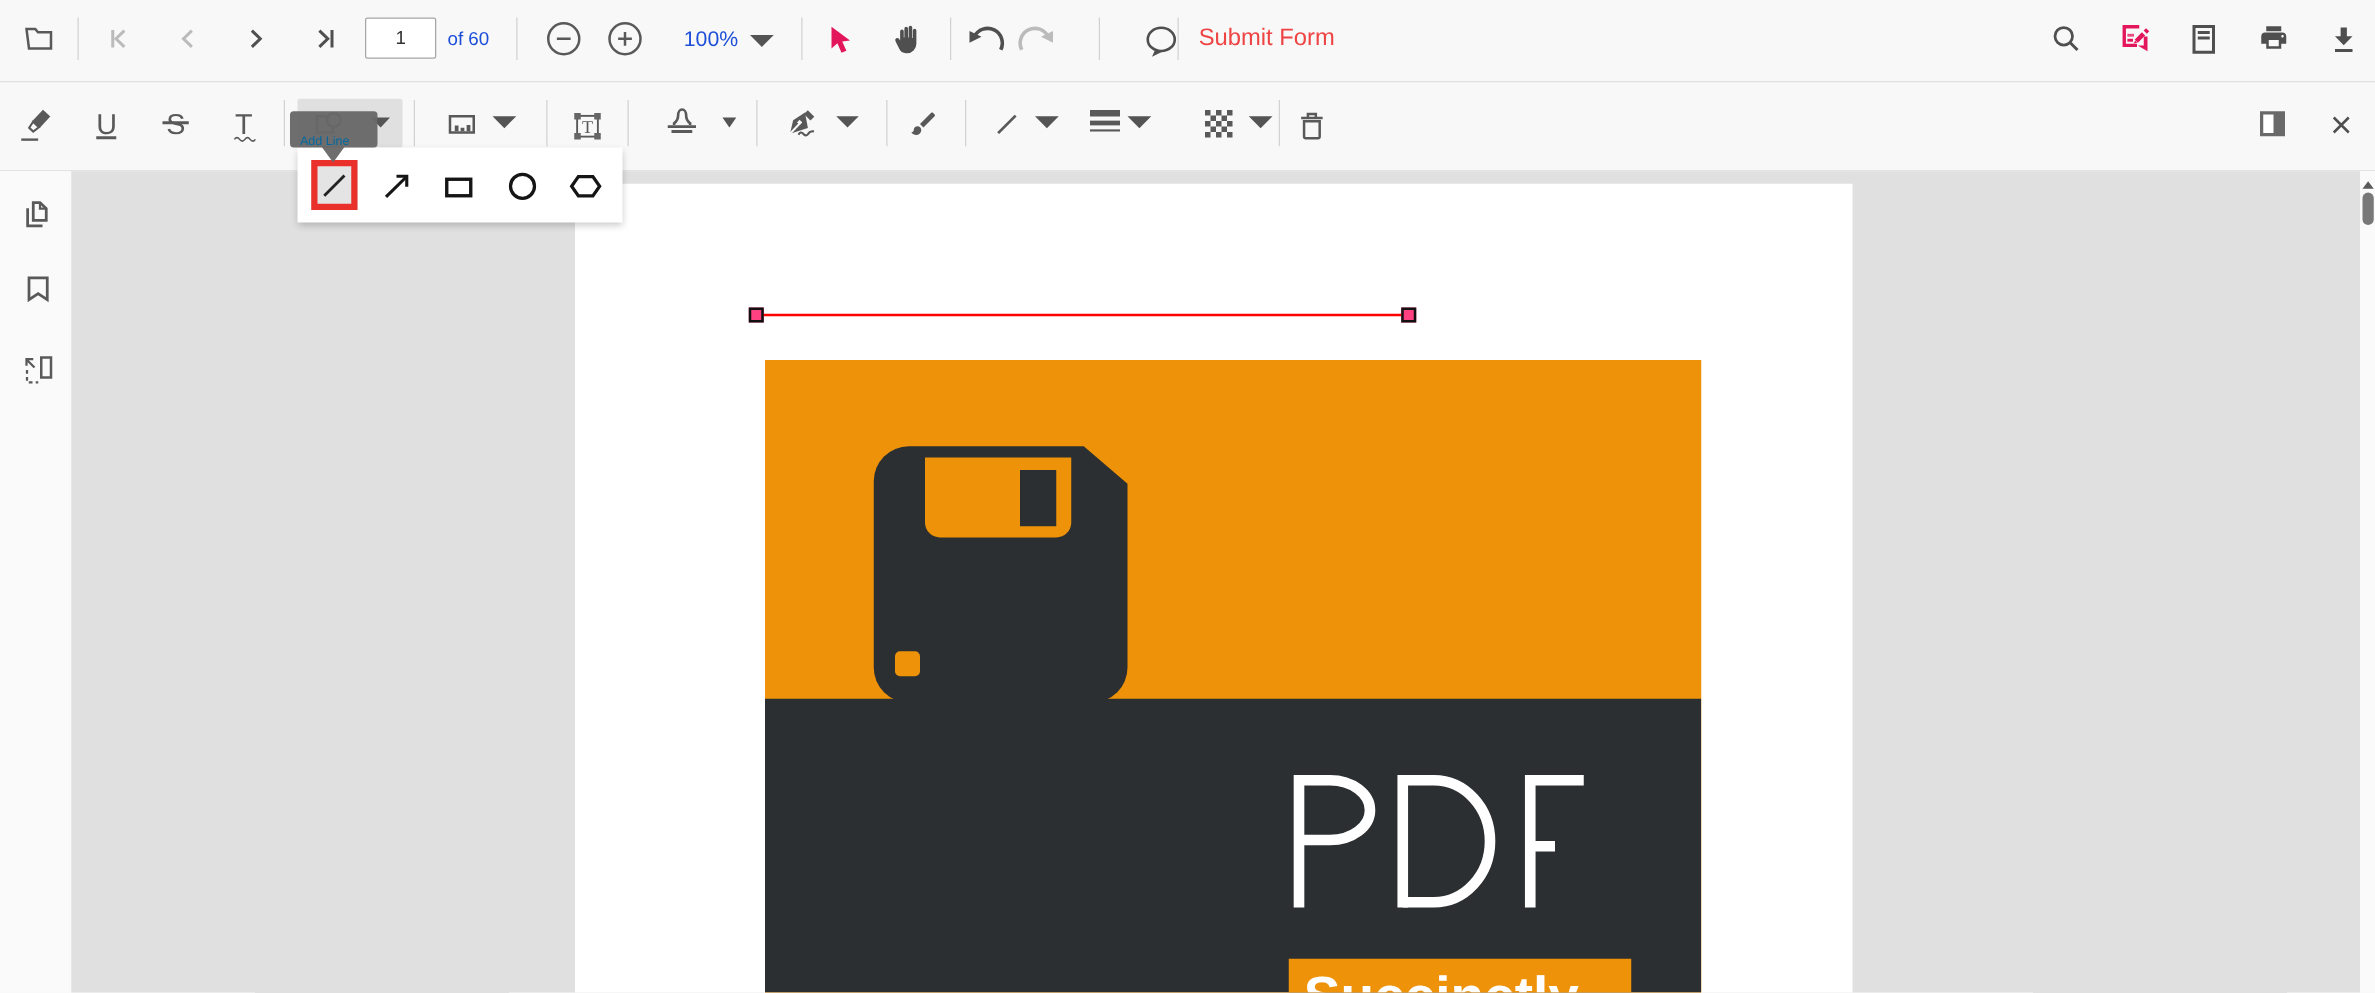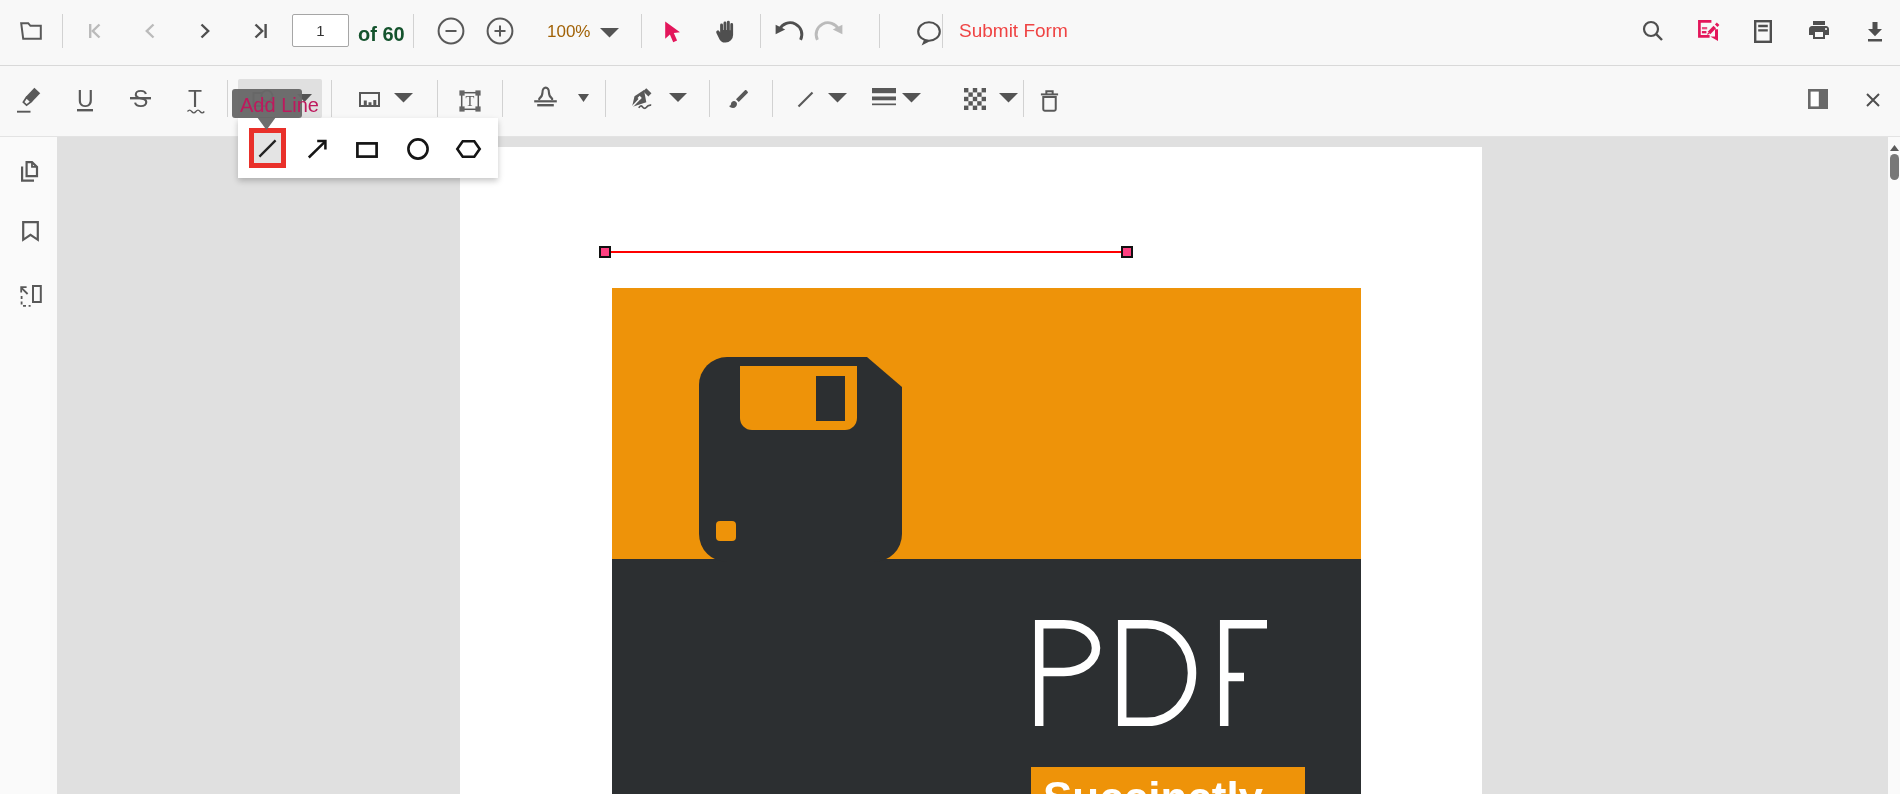--- a/index.html
+++ b/index.html
@@ -39,31 +39,31 @@
     <path d="M9.5 1.5 L2.8 8 l6.7 6.5" fill="none" stroke="#bbbbbb" stroke-width="2.4"></path>
   </svg>
   <svg class="icon" style="left:199px;top:23px" width="12" height="16" viewBox="0 0 12 16">
     <path d="M2.5 1.5 L9.2 8 l-6.7 6.5" fill="none" stroke="#4f4f4f" stroke-width="2.4"></path>
   </svg>
   <svg class="icon" style="left:253px;top:23px" width="15" height="16" viewBox="0 0 15 16">
     <path d="M2.5 1.5 L9.2 8 l-6.7 6.5" fill="none" stroke="#4f4f4f" stroke-width="2.4"></path>
     <path d="M12.6 1 V15" stroke="#4f4f4f" stroke-width="2.4"></path>
   </svg>
   <div class="abs" style="left:292px;top:14px;width:57px;height:33px;background:#fff;border:1px solid #a6a6a6;border-radius:2px;text-align:center;line-height:31px;font-size:15px;color:#333;">1</div>
-  <div class="txt" style="left:358px;top:23px;font-size:20px;color:#14532d;font-weight:bold;">of 60</div>
+  <div class="txt" style="left:358px;top:23px;font-size:15px;color:#1d4ed8;">of 60</div>
   <div class="sep1" style="left:413px"></div>
   <svg class="icon" style="left:437px;top:17px" width="28" height="28" viewBox="0 0 28 28">
     <circle cx="14" cy="14" r="12.4" fill="none" stroke="#595959" stroke-width="2"></circle>
     <path d="M8.5 14 h11" stroke="#595959" stroke-width="2"></path>
   </svg>
   <svg class="icon" style="left:486px;top:17px" width="28" height="28" viewBox="0 0 28 28">
     <circle cx="14" cy="14" r="12.4" fill="none" stroke="#595959" stroke-width="2"></circle>
     <path d="M8.5 14 h11 M14 8.5 v11" stroke="#595959" stroke-width="2"></path>
   </svg>
-  <div class="txt" style="left:547px;top:22px;font-size:17px;color:#a16207;">100%</div>
+  <div class="txt" style="left:547px;top:22px;font-size:17px;color:#1d4ed8;">100%</div>
   <svg class="icon" style="left:600px;top:28px" width="19" height="9.5" viewBox="0 0 19 9.5">
     <path d="M0 0 h19 l-9.5 9.5 z" fill="#545454"></path>
   </svg>
   <div class="sep1" style="left:641px"></div>
   <svg class="icon" style="left:664px;top:21px" width="18" height="22" viewBox="0 0 18 22">
     <path d="M1.2 0.4 L1.2 17.8 L5.9 13.6 L9.2 21.2 L13.1 19.5 L9.8 12.1 L16 11.3 Z" fill="#e3165b"></path>
   </svg>
   <svg class="icon" style="left:715px;top:20px" width="23" height="23" viewBox="0 0 22 23">
     <path fill="#4f4f4f" d="M4.6 11.8 V5.0 a1.45 1.45 0 0 1 2.9 0 V10 h0.5 V2.9 a1.45 1.45 0 0 1 2.9 0 V10 h0.5 V2.1 a1.45 1.45 0 0 1 2.9 0 V10.3 h0.5 V4.4 a1.4 1.4 0 0 1 2.8 0 V15 a7.5 7.5 0 0 1 -7.5 7.5 h-0.8 a6 6 0 0 1 -5.2 -3.1 L0.9 12.9 a1.7 1.7 0 0 1 2.8 -1.9 l0.9 1.4 z"></path>
   </svg>
@@ -293,14 +293,14 @@
   <svg class="abs" style="left:407px;top:138px" width="22" height="22" viewBox="0 0 22 22">
     <circle cx="11" cy="11" r="9.6" fill="none" stroke="#151515" stroke-width="2.6"></circle>
   </svg>
   <svg class="abs" style="left:456px;top:140px" width="25" height="18" viewBox="0 0 25 18">
     <path d="M6.7 1.3 h11.6 L23.7 9 l-5.4 7.7 H6.7 L1.3 9 z" fill="none" stroke="#151515" stroke-width="2.6"></path>
   </svg>
   <div class="abs" style="left:232px;top:89px;width:70px;height:29px;background:rgba(104,104,104,0.96);border-radius:3px;"></div>
   <svg class="abs" style="left:257px;top:117px" width="19" height="13" viewBox="0 0 19 13">
     <path d="M0 0 H19 L9.5 13 z" fill="rgba(104,104,104,0.96)"></path>
   </svg>
-  <div class="abs" style="left:240px;top:94px;color:#be185d;font-size:20px;">Add Line</div>
+  <div class="abs" style="left:240px;top:108px;color:#0369a1;font-size:10px;">Add Line</div>
 </div>
 
 </body></html>

